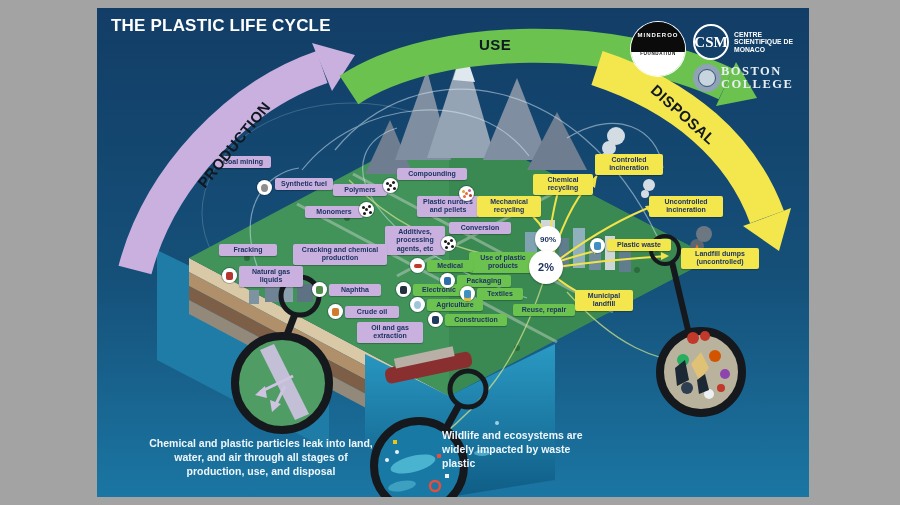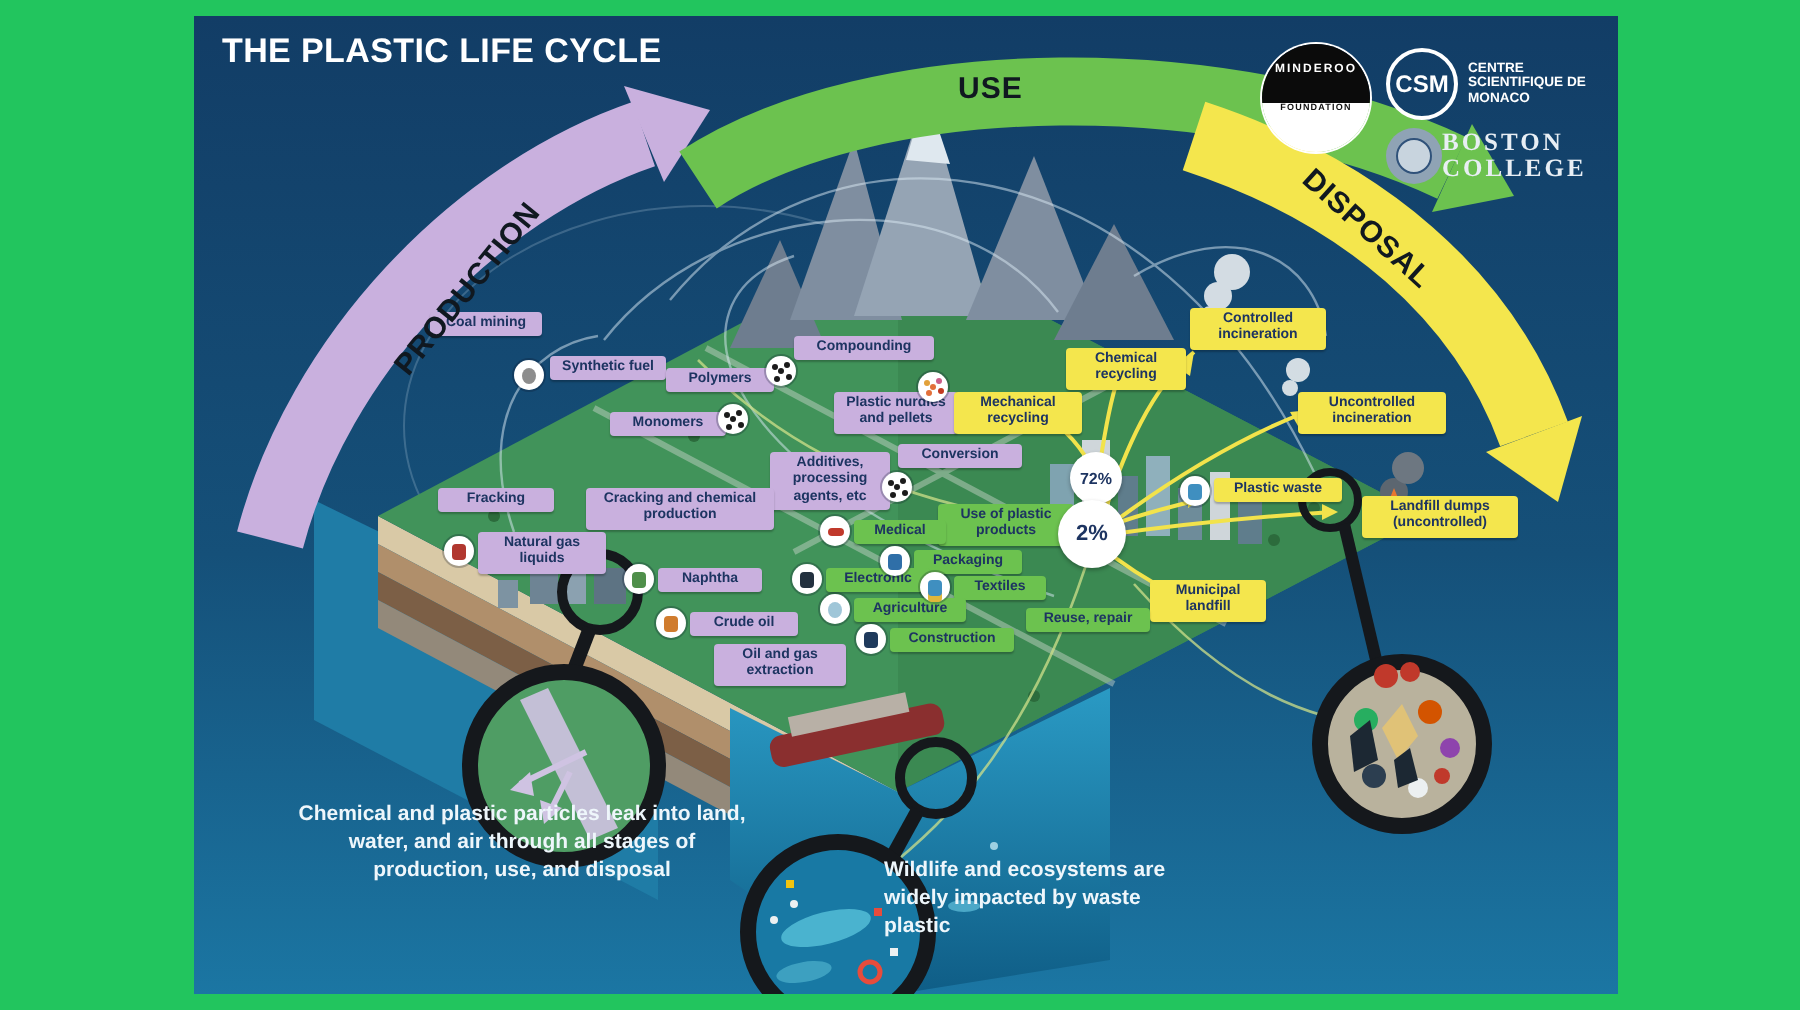--- a/index.html
+++ b/index.html
@@ -1,16 +1,16 @@
 <!DOCTYPE html>
 <html style="--production: #c9b0de; --use: #6cc24f; --disposal: #f4e64d; --canvas_top: #123d66; --canvas_bottom: #1b76a3; --label_text: #1d3461;"><head>
 <meta charset="utf-8">
 <style>
   html,body{margin:0;padding:0;background:#fff;}
-  .page{position:relative;width:900px;height:505px;background:#22c55e;overflow:hidden;
+  .page{position:relative;width:900px;height:505px;background:#a3a3a3;overflow:hidden;
         font-family:"Liberation Sans",sans-serif;}
   .canvas{position:absolute;left:97px;top:8px;width:712px;height:489px;
         background:linear-gradient(180deg,var(--canvas_top,#123d66) 0%,#155079 55%,var(--canvas_bottom,#1b76a3) 100%);
         overflow:hidden;}
   .scene{position:absolute;left:0;top:0;z-index:1;}
   .title{position:absolute;left:14px;top:8px;z-index:6;margin:0;color:#fff;
         font-size:17px;font-weight:800;letter-spacing:.2px;}
   
   .stage{position:absolute;z-index:5;color:#101820;font-weight:800;font-size:15px;letter-spacing:.5px;}
   .stage.prod{left:84px;top:128px;transform:rotate(-51deg);}
@@ -32,37 +32,37 @@
   .nurd i{width:3px;height:3px;border-radius:50%;background:#e2703a;
       box-shadow:4px 2px 0 #c23b22,-2px 3px 0 #e2703a,3px -3px 0 #c95f8a,-3px -2px 0 #e2a13a;}
   
   .pct{position:absolute;z-index:4;border-radius:50%;background:#fff;color:#1d3461;
       display:flex;align-items:center;justify-content:center;font-weight:700;
       box-shadow:0 1px 2px rgba(0,0,0,.3);}
   .pct.small{width:26px;height:26px;font-size:8px;}
   .pct.big{width:34px;height:34px;font-size:11px;}
   
   .cap{position:absolute;z-index:5;color:#eef6fb;font-size:10.5px;font-weight:600;line-height:1.35;}
-  .cap.center{text-align:center;}
+  .cap.center{text-align:center;margin-top:36px;}
   
   .credits{position:absolute;z-index:5;text-align:center;color:#fff;}
   .credits .logo{font-size:21px;font-weight:800;letter-spacing:1px;color:transparent;
       -webkit-text-stroke:1.2px #cfe3f0;}
   .credits .designed{margin-top:4px;font-size:7.5px;font-weight:700;color:#4f7ea6;line-height:1.3;}
   .credits .designer{margin-top:3px;font-size:8.5px;font-weight:800;color:#e9f1f7;line-height:1.3;}
   
   .logos{position:absolute;right:8px;top:14px;z-index:6;width:170px;}
   .minderoo{position:absolute;left:0;top:0;width:54px;height:54px;border-radius:50%;
       background:linear-gradient(180deg,#0b0b0b 0 55%,#ffffff 55% 100%);
       box-shadow:0 0 0 1px #fff;display:flex;flex-direction:column;align-items:center;overflow:hidden;}
   .minderoo .m1{margin-top:10px;color:#fff;font-size:6px;font-weight:800;letter-spacing:1px;}
   .minderoo .m2{margin-top:13px;color:#111;font-size:4.5px;font-weight:800;letter-spacing:.6px;}
   .csm{position:absolute;left:62px;top:2px;display:flex;align-items:center;color:#fff;}
   .csm .ring{width:32px;height:32px;border-radius:50%;border:2px solid #fff;display:flex;
-      align-items:center;justify-content:center;font-size:12px;font-weight:800;flex:0 0 auto;}
+      align-items:center;justify-content:center;font-size:15px;font-weight:800;flex:0 0 auto;font-family:Liberation Serif, serif;}
   .csm .nm{margin-left:5px;font-size:6.8px;font-weight:800;line-height:1.1;width:62px;}
   .bc{position:absolute;left:62px;top:42px;display:flex;align-items:center;color:#e8eef4;}
   .bc .seal{width:28px;height:28px;border-radius:50%;background:#8fa3b5;flex:0 0 auto;
       display:flex;align-items:center;justify-content:center;}
   .bc .seal b{width:16px;height:16px;border-radius:50%;border:1.5px solid #30527a;background:#c8d4de;}
   .bc .nm{margin-left:0;font-family:"Liberation Serif",serif;font-size:12.5px;font-weight:700;
       letter-spacing:1.5px;line-height:1.05;width:80px;}
 </style>
 </head>
 <body>
@@ -341,21 +341,21 @@
     <div class="node green" style="left:330px;top:291px;width:50px">Agriculture</div>
     <span class="ic" style="left:313px;top:289px">
         <i style="background:#9fc6d8;border-radius:50%"></i>
       </span>
     <div class="node green" style="left:348px;top:306px;width:56px">Construction</div>
     <span class="ic" style="left:331px;top:304px">
         <i style="background:#1f3a5c"></i>
       </span>
     <div class="node green" style="left:416px;top:296px;width:56px">Reuse, repair</div>
 
-    <div class="pct small" style="left:438px;top:218px">72%</div>
+    <div class="pct small" style="left:438px;top:218px">90%</div>
     <div class="pct big" style="left:432px;top:242px">2%</div>
 
     <div class="cap center" style="left:48px;top:392px;width:232px">Chemical and plastic particles leak into land, water, and air through all stages of production, use, and disposal</div>
     <div class="cap" style="left:345px;top:420px;width:142px">Wildlife and ecosystems are widely impacted by waste plastic</div>
 
 
   </div>
 </div>
 
 </body></html>

